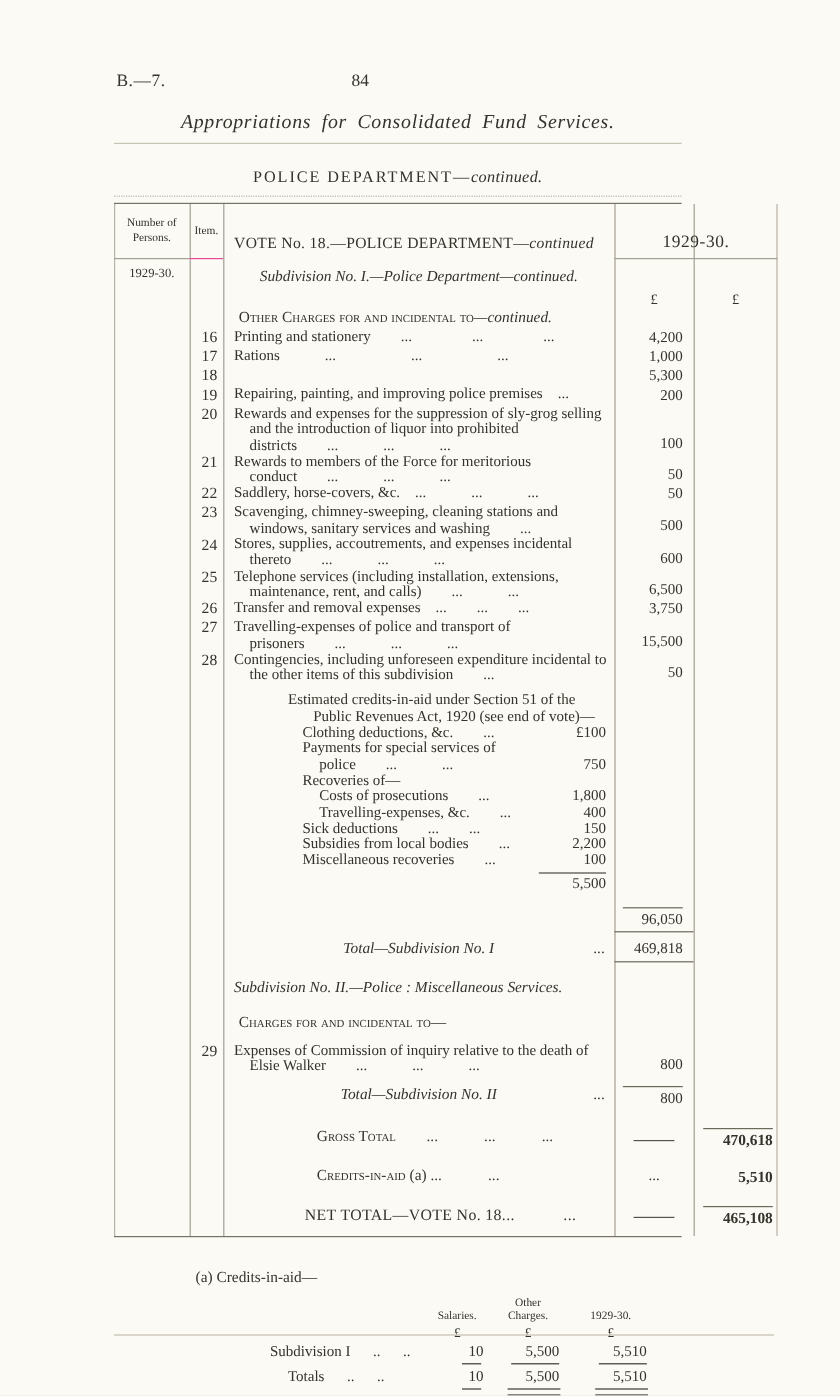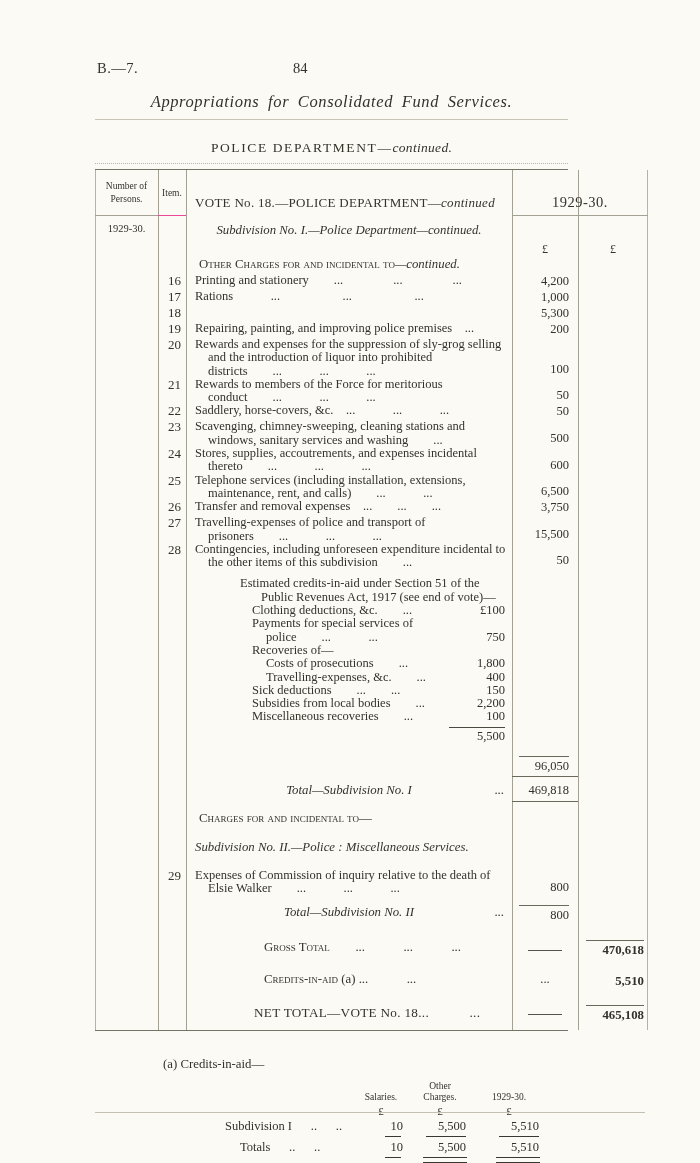--- a/index.html
+++ b/index.html
@@ -227,21 +227,21 @@
           <div class="c-item">28</div>
           <div class="c-desc">Contingencies, including unforeseen expenditure incidental to the other items of this subdivision  ...</div>
           <div class="c-m1">50</div>
         </div>
       </div>
 
       <div class="row">
         <div class="c-desc-plain">
           <div class="credits">
             <div>Estimated credits-in-aid under Section 51 of the</div>
-            <div class="cr-i2">Public Revenues Act, 1917 (see end of vote)—</div>
+            <div class="cr-i2">Public Revenues Act, 1920 (see end of vote)—</div>
             <div class="cr-lines">
               <div class="cr-line">
                 <span class="lbl">Clothing deductions, &amp;c.  ...</span>
                 <span class="amt">£100</span>
               </div>
               <div class="cr-line">
                 <span class="lbl">Payments for special services of</span>
                 <span class="amt"></span>
               </div>
               <div class="cr-line ind1">
@@ -287,27 +287,27 @@
       </div>
 
       <div class="row trow">
         <div class="t-desc">
           <span>Total—Subdivision No. I</span>
           <span class="dots">...</span>
         </div>
         <div class="t-m1">469,818</div>
       </div>
 
+      <div class="row s2row">
+        <div class="s2-title">Subdivision No. II.—Police :  Miscellaneous Services.</div>
+      </div>
       <div class="row hdg2-row">
         <div class="charges-heading">
           <span class="sc">Charges for and incidental to—</span>
         </div>
-      </div>
-      <div class="row s2row">
-        <div class="s2-title">Subdivision No. II.—Police :  Miscellaneous Services.</div>
       </div>
       <div class="row" style="margin-top:9px;">
         <div class="c-item">29</div>
         <div class="c-desc">Expenses of Commission of inquiry relative to the death of Elsie Walker  ...   ...   ...</div>
         <div class="c-m1">800</div>
       </div>
       <div class="row trow" style="margin-top:3px;">
         <div class="t-desc">
           <span>Total—Subdivision No. II</span>
           <span class="dots">...</span>

